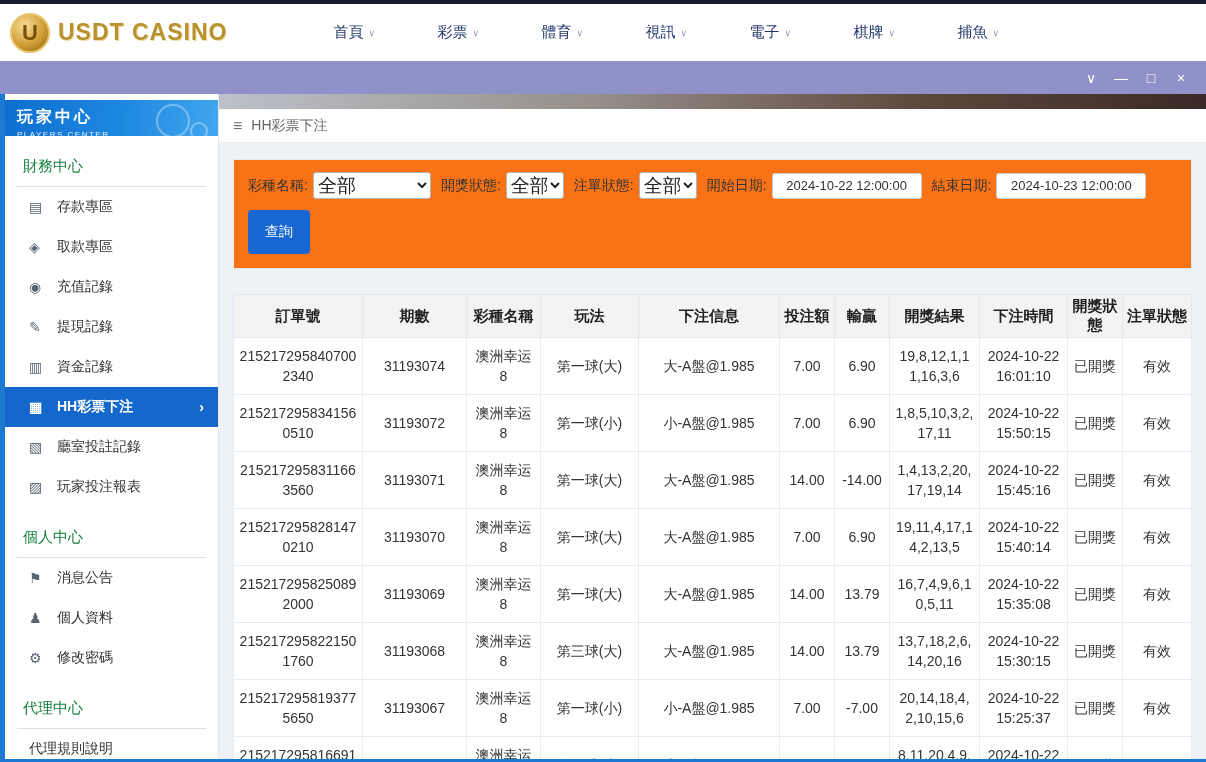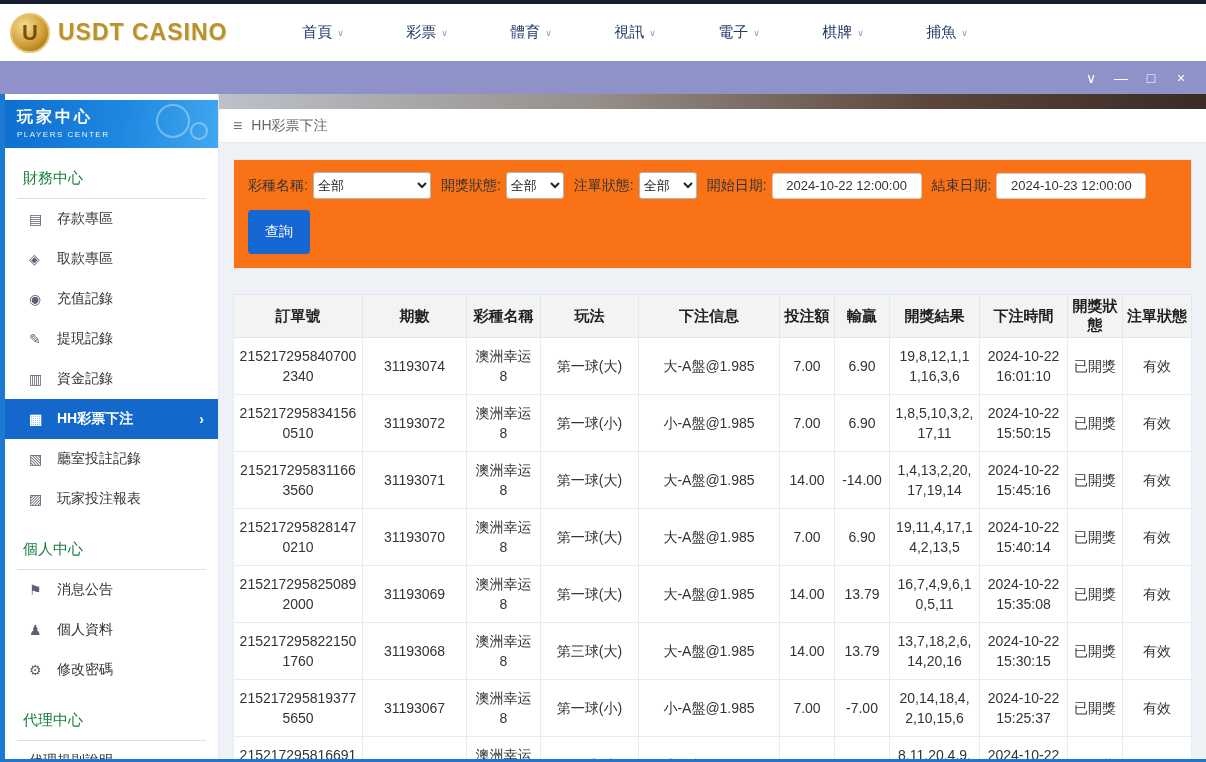--- a/index.html
+++ b/index.html
@@ -12,34 +12,34 @@
   
   .app-header { height:57px; background:#fff; display:flex; align-items:center; }
   .brand { display:flex; align-items:center; margin-left:10px; width:235px; }
   .brand-emblem { width:40px; height:40px; border-radius:50%;
     background: radial-gradient(circle at 35% 30%, #f8dd95, #cf9c34 58%, #8a5d10);
     border:2px solid #e7c46a; color:#7a4f08; font-weight:bold; font-size:22px;
     display:flex; align-items:center; justify-content:center; }
   .brand-text { margin-left:8px; font-size:23px; font-weight:800; color:#b8922e;
     letter-spacing:1px; text-shadow:1px 1px 0 #ecd9a4; white-space:nowrap; }
   .main-nav { display:flex; margin-left:26px; }
-  .nav-item { width:104px; text-align:center; color:#24396b; font-size:15px; cursor:pointer; white-space:nowrap; }
+  .nav-item { width:104px; text-align:right; color:#24396b; font-size:15px; cursor:pointer; white-space:nowrap; }
   .nav-chevron { color:#8a97b5; font-size:9px; margin-left:5px; vertical-align:1px; }
 
   
   .title-bar { height:33px; background:#8f92c8; display:flex; align-items:center;
     justify-content:flex-end; padding-right:10px; }
   .tb-btn { color:#fff; width:30px; text-align:center; font-size:14px; cursor:pointer; }
 
   
   .window { height:668px; display:flex; border-left:5px solid #1b79d2; border-bottom:3px solid #1b79d2; background:#eef1f6; }
 
   
   .sidebar { width:214px; background:#fff; border-right:1px solid #e4e7ee; overflow:hidden; }
-  .player-header { height:48px; margin-top:6px; padding:7px 12px;
+  .player-header { height:36px; margin-top:6px; padding:7px 12px;
     background:linear-gradient(100deg,#0d6ecf 0%, #1e88e0 55%, #42a7ef 100%);
     color:#fff; position:relative; overflow:hidden; }
   .player-title { font-size:16px; font-weight:bold; letter-spacing:3px; }
   .player-sub { font-size:8px; letter-spacing:1.5px; opacity:.92; margin-top:2px; }
   .ph-circle { position:absolute; border:2px solid rgba(255,255,255,.35); border-radius:50%; }
   .ph-c1 { width:34px; height:34px; right:28px; top:4px; }
   .ph-c2 { width:18px; height:18px; right:10px; top:22px; }
   .side-section-title { margin:12px 12px 0; padding:9px 6px 10px; font-size:15px;
     color:#15803d; border-bottom:1px solid #dcdfe6; }
   .side-item { height:40px; display:flex; align-items:center; padding-left:24px;
@@ -56,21 +56,21 @@
   .crumb-bar { height:34px; background:#fff; border-bottom:1px solid #e6e9f0;
     display:flex; align-items:center; padding-left:14px; color:#666; font-size:14px; }
   .crumb-icon { font-size:16px; margin-right:9px; color:#6b6f78; cursor:pointer; }
   .content { flex:1; padding:16px 14px; overflow:hidden; }
 
   
   .filter-card { background:#f97316; border:1px solid #e3e7f0; padding:12px 14px 14px; }
   .filter-row { display:flex; align-items:center; font-size:14px; color:#333; white-space:nowrap; }
   .flabel { margin:0 5px 0 10px; }
   .flabel:first-child { margin-left:0; }
-  select { height:27px; border:1px solid #b5b5b5; background:#fff; font-size:13px;
+  select { height:27px; border:1px solid #b5b5b5; background:#fff; font-size:19px;
     color:#222; border-radius:3px; }
   .sel-wide { width:118px; }
   .sel-small { width:58px; }
   .date-input { height:26px; width:150px; border:1px solid #c9ccd4; border-radius:3px;
     padding:0 7px; font-size:13px; color:#333; font-family:"Liberation Sans",sans-serif;text-align:center; }
   .filter-actions { margin-top:11px; }
   .btn-search { background:#1667d2; color:#fff; border:none; border-radius:4px;
     padding:13px 17px; font-size:14px; cursor:pointer; font-family:"Liberation Sans",sans-serif; }
 
   

